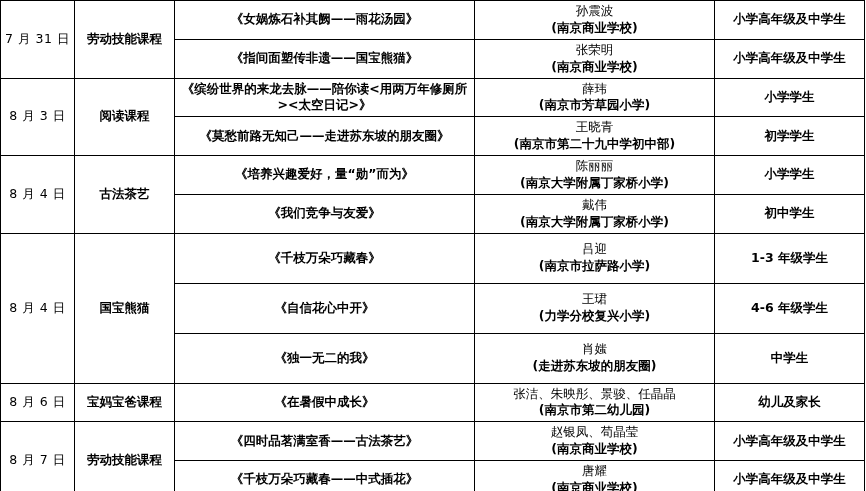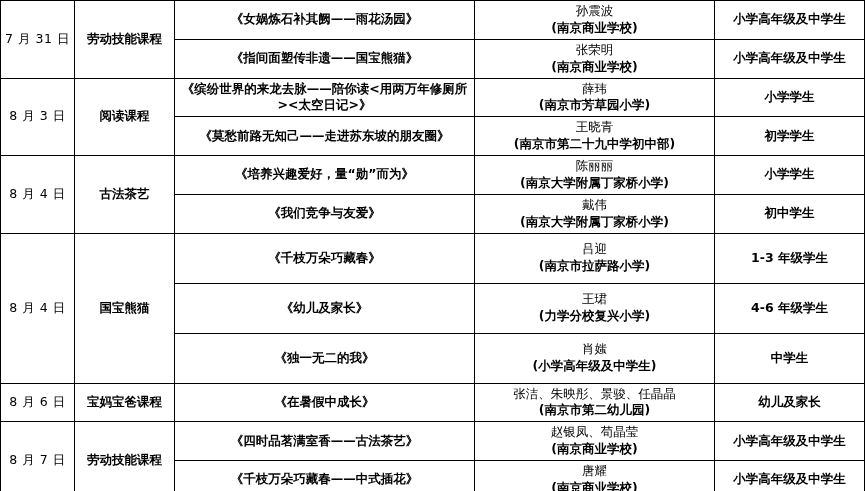--- a/index.html
+++ b/index.html
@@ -148,32 +148,32 @@
           <td class="date" rowspan="3">8 月 4 日</td>
           <td class="cat" rowspan="3">国宝熊猫</td>
           <td class="title center">《千枝万朵巧藏春》</td>
           <td class="pres">
             <span class="name">吕迎</span>
             <span class="org">(南京市拉萨路小学)</span>
           </td>
           <td class="aud">1-3 年级学生</td>
         </tr>
         <tr class="row-h3">
-          <td class="title center">《幼儿及家长》</td>
+          <td class="title center">《自信花心中开》</td>
           <td class="pres">
             <span class="name">王珺</span>
             <span class="org">(力学分校复兴小学)</span>
           </td>
           <td class="aud">4-6 年级学生</td>
         </tr>
         <tr class="row-h3">
           <td class="title center">《独一无二的我》</td>
           <td class="pres">
             <span class="name">肖媸</span>
-            <span class="org">(小学高年级及中学生)</span>
+            <span class="org">(走进苏东坡的朋友圈)</span>
           </td>
           <td class="aud">中学生</td>
         </tr>
         <tr class="row-h2">
           <td class="date" rowspan="1">8 月 6 日</td>
           <td class="cat" rowspan="1">宝妈宝爸课程</td>
           <td class="title center">《在暑假中成长》</td>
           <td class="pres">
             <span class="name">张洁、朱映彤、景骏、任晶晶</span>
             <span class="org">(南京市第二幼儿园)</span>

